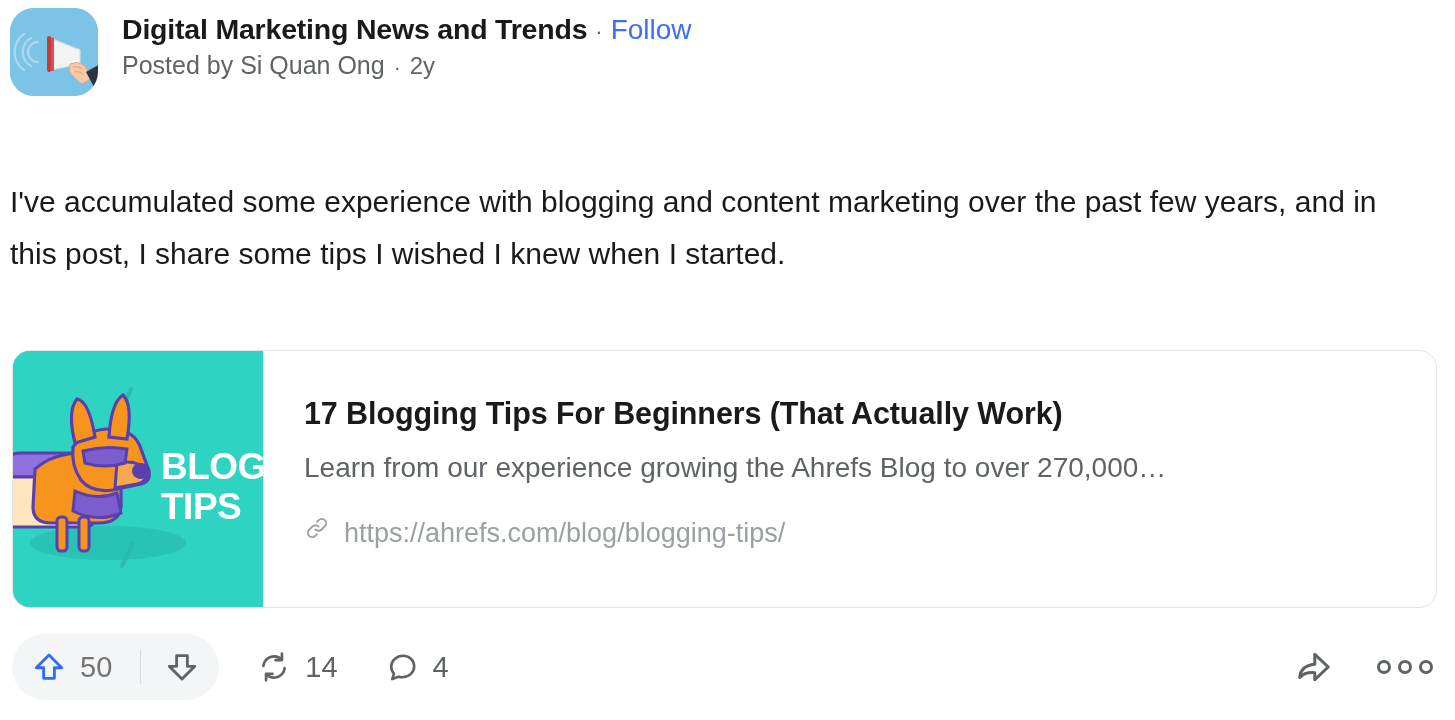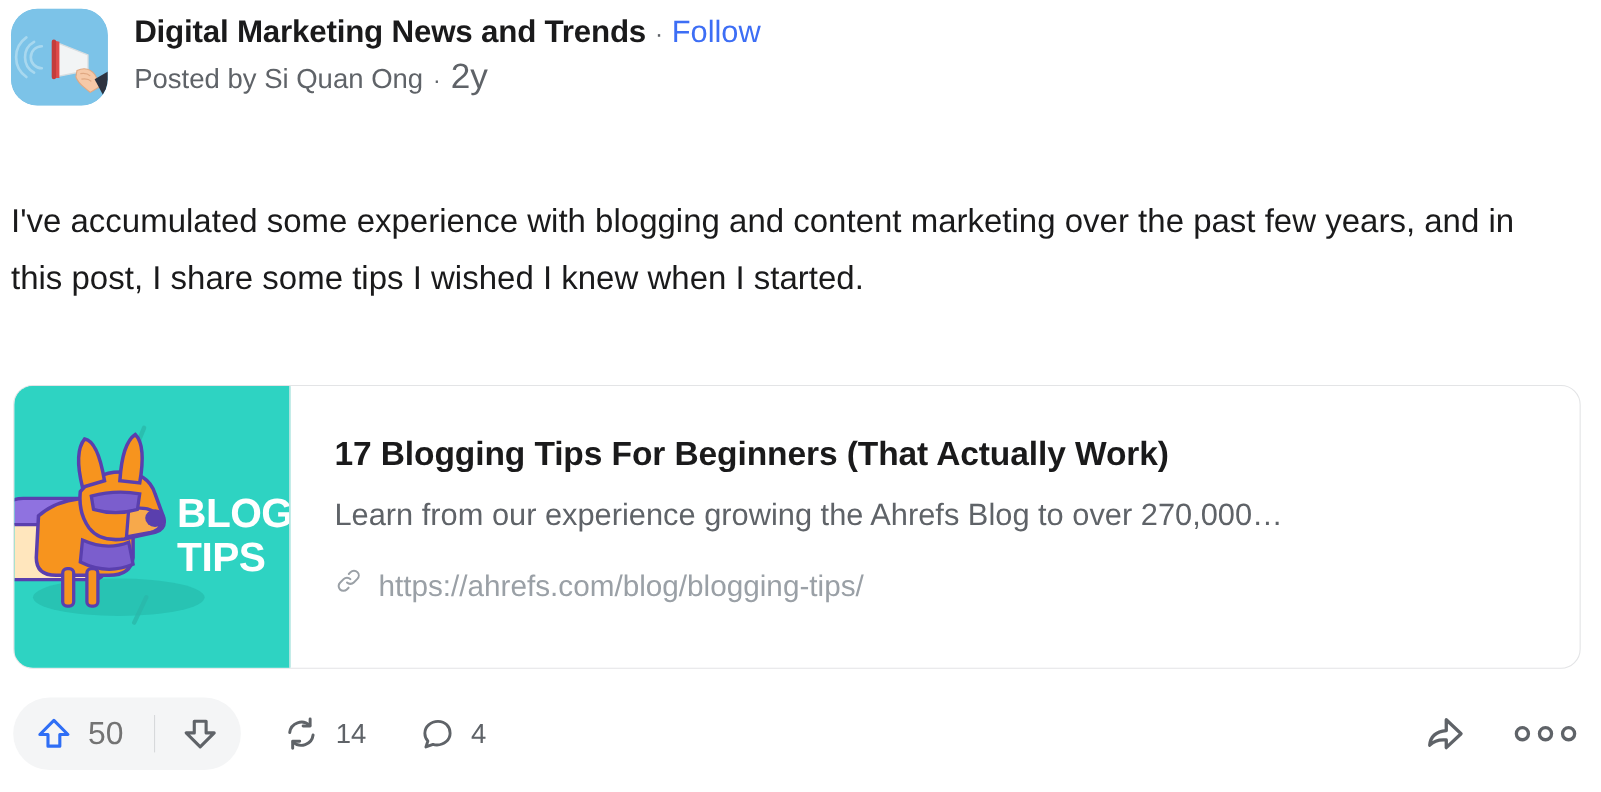--- a/index.html
+++ b/index.html
@@ -78,21 +78,21 @@
     font-size: 25px;
     color: #5f6368;
   }
   .dot-sep-2 {
     color: #5f6368;
     font-size: 21px;
     margin: 0 9px;
     line-height: 1;
   }
   .age {
-    font-size: 32px;
+    font-size: 24px;
     color: #5f6368;
   }
 
   
   .post-body {
     position: absolute;
     left: 10px;
     top: 138px;
     width: 1420px;
   }
@@ -216,21 +216,21 @@
     padding: 6px 10px;
     border-radius: 24px;
     cursor: pointer;
   }
   .action-item .icon {
     display: inline-flex;
     align-items: center;
     justify-content: center;
   }
   .action-count {
-    font-size: 25px;
+    font-size: 29px;
     color: #5f6368;
     margin-left: 14px;
   }
 
   .spacer { flex: 1 1 auto; }
 
   .right-action {
     display: flex;
     align-items: center;
     justify-content: center;

